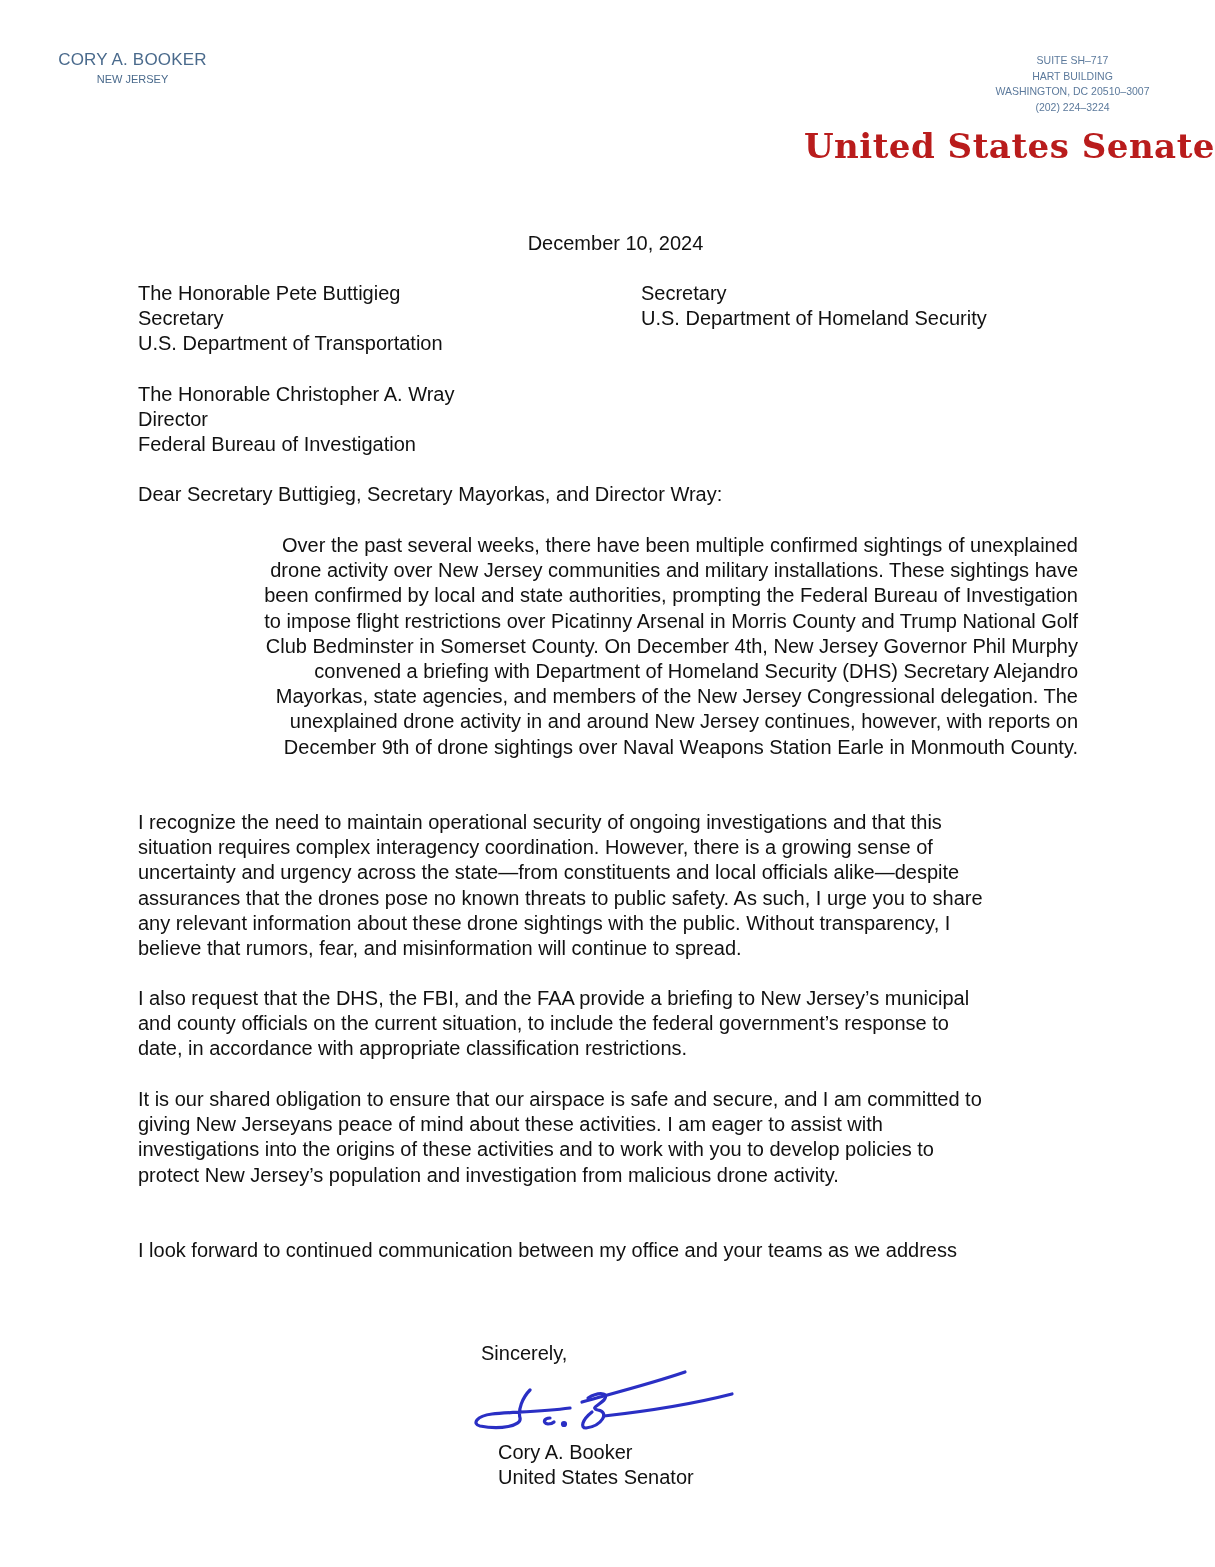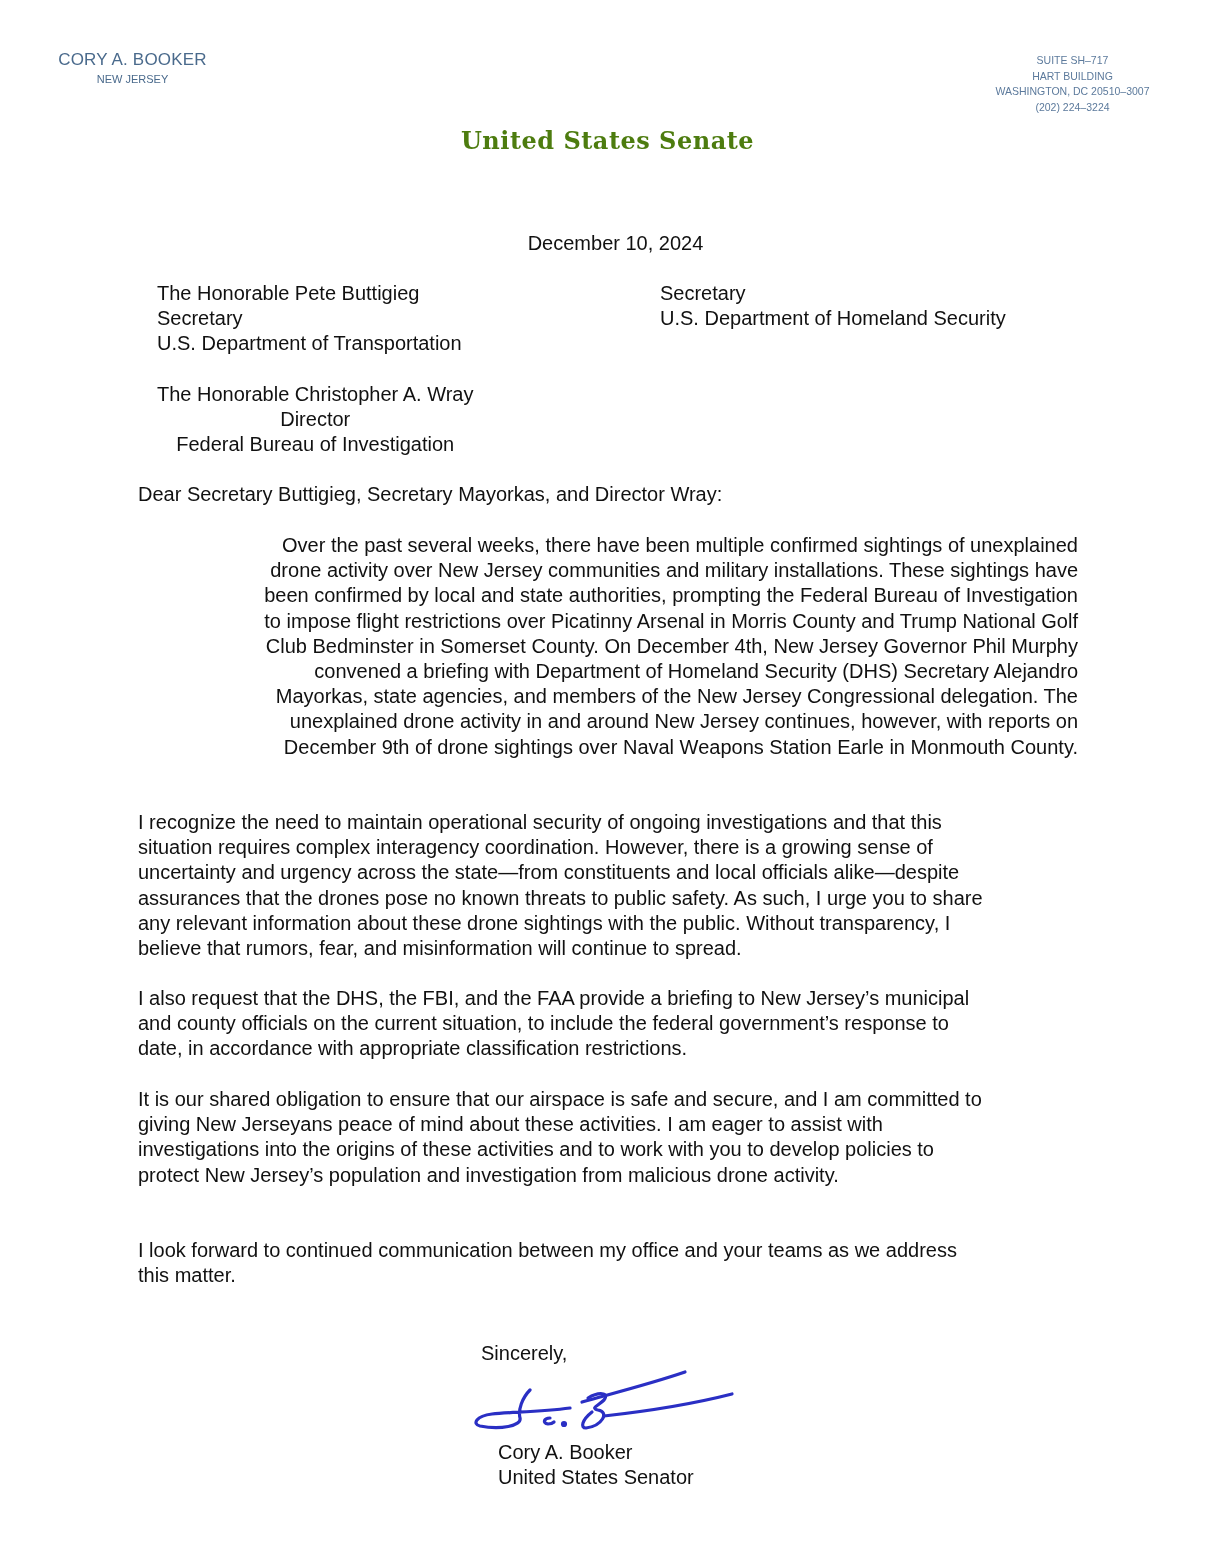--- a/index.html
+++ b/index.html
@@ -44,46 +44,46 @@
       color: #5c7a9c;
       font-size: 10.5px;
       line-height: 15.5px;
     }
     .letterhead-right span { display: block; }
     .senate-title {
       position: absolute;
       left: 0;
       right: 0;
       top: 126px;
-      text-align: center;
+      text-align: right;
       font-family: "DejaVu Serif", serif;
       font-weight: bold;
-      font-size: 24px;
-      color: #4d7c0f;
+      font-size: 34px;
+      color: #b91c1c;
       letter-spacing: 0.5px;
     }
     .date {
       position: absolute;
       left: 16px;
       right: 0;
       top: 231px;
       text-align: center;
       font-size: 20px;
     }
     .text {
       font-size: 20px;
       line-height: 25.2px;
     }
     .addr-block {
       position: absolute;
     }
-    .addr-block span { display: block; white-space: nowrap; margin-left: 19px; }
+    .addr-block span { display: block; white-space: nowrap; }
     .addr-1 { left: 138px; top: 281px; }
     .addr-2 { left: 641px; top: 281px; }
-    .addr-3 { left: 138px; top: 382px; text-align: center; }
+    .addr-3 { left: 138px; top: 382px; }
     .salutation {
       position: absolute;
       left: 138px;
       top: 482px;
       white-space: nowrap;
     }
     .para {
       position: absolute;
       left: 138px;
       width: 940px;
@@ -180,21 +180,20 @@
 
 <div class="para p4 text">
   <span>It is our shared obligation to ensure that our airspace is safe and secure, and I am committed to</span>
   <span>giving New Jerseyans peace of mind about these activities. I am eager to assist with</span>
   <span>investigations into the origins of these activities and to work with you to develop policies to</span>
   <span>protect New Jersey’s population and investigation from malicious drone activity.</span>
 </div>
 
 <div class="para p5 text">
   <span>I look forward to continued communication between my office and your teams as we address</span>
-  <span>this matter.</span>
 </div>
 
 <div class="closing text">Sincerely,</div>
 
 <div class="signature">
   <svg width="270" height="70" viewBox="0 0 270 70" xmlns="http://www.w3.org/2000/svg">
     <g fill="none" stroke="#2a2fc4" stroke-width="3.2" stroke-linecap="round" stroke-linejoin="round">
 
       <path d="M60 22 C52 30, 48 42, 50 50 C52 58, 30 62, 10 58 C2 56, 6 48, 22 46 C40 44, 70 44, 100 40"></path>
 

